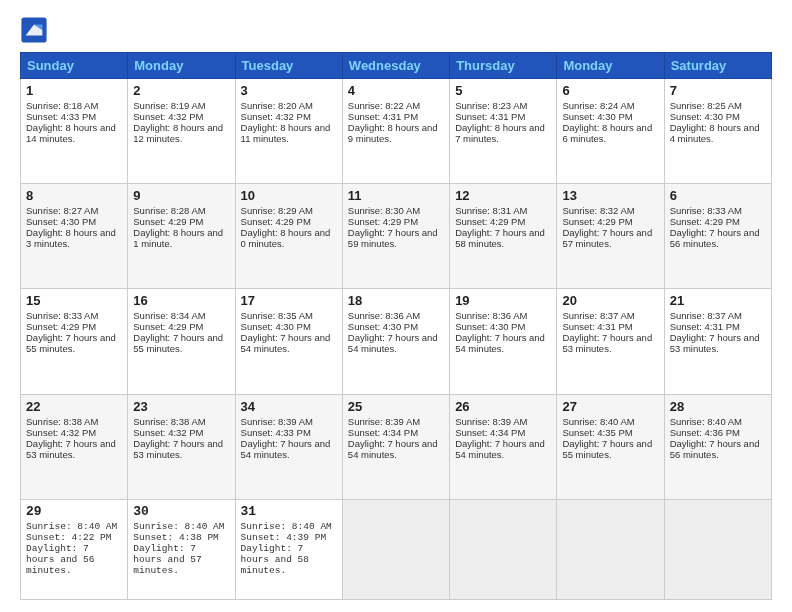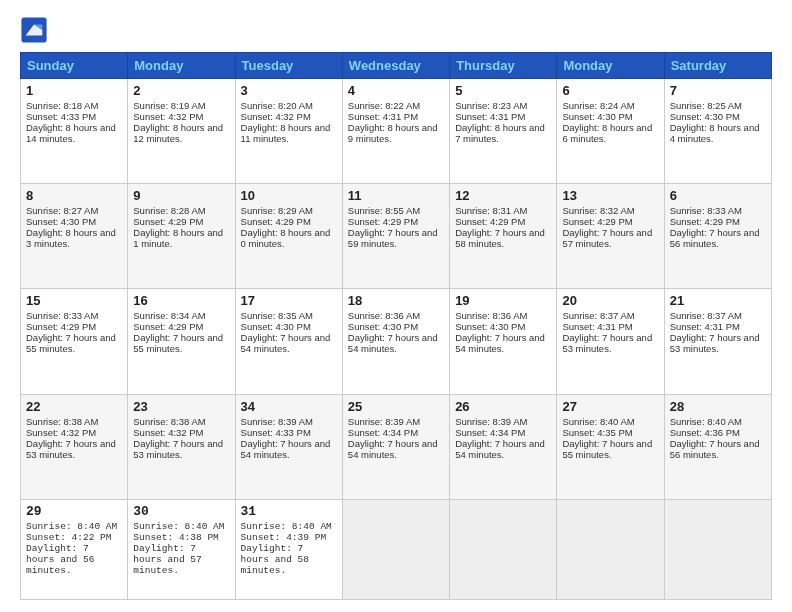--- a/index.html
+++ b/index.html
@@ -196,21 +196,21 @@
           <span>Daylight: 8 hours and 1 minute.</span>
         </td>
           <td>
           <span class="day-num">10</span>
           <span>Sunrise: 8:29 AM</span><br>
           <span>Sunset: 4:29 PM</span><br>
           <span>Daylight: 8 hours and 0 minutes.</span>
         </td>
           <td>
           <span class="day-num">11</span>
-          <span>Sunrise: 8:55 AM</span><br>
+          <span>Sunrise: 8:30 AM</span><br>
           <span>Sunset: 4:29 PM</span><br>
           <span>Daylight: 7 hours and 59 minutes.</span>
         </td>
           <td>
           <span class="day-num">12</span>
           <span>Sunrise: 8:31 AM</span><br>
           <span>Sunset: 4:29 PM</span><br>
           <span>Daylight: 7 hours and 58 minutes.</span>
         </td>
           <td>

